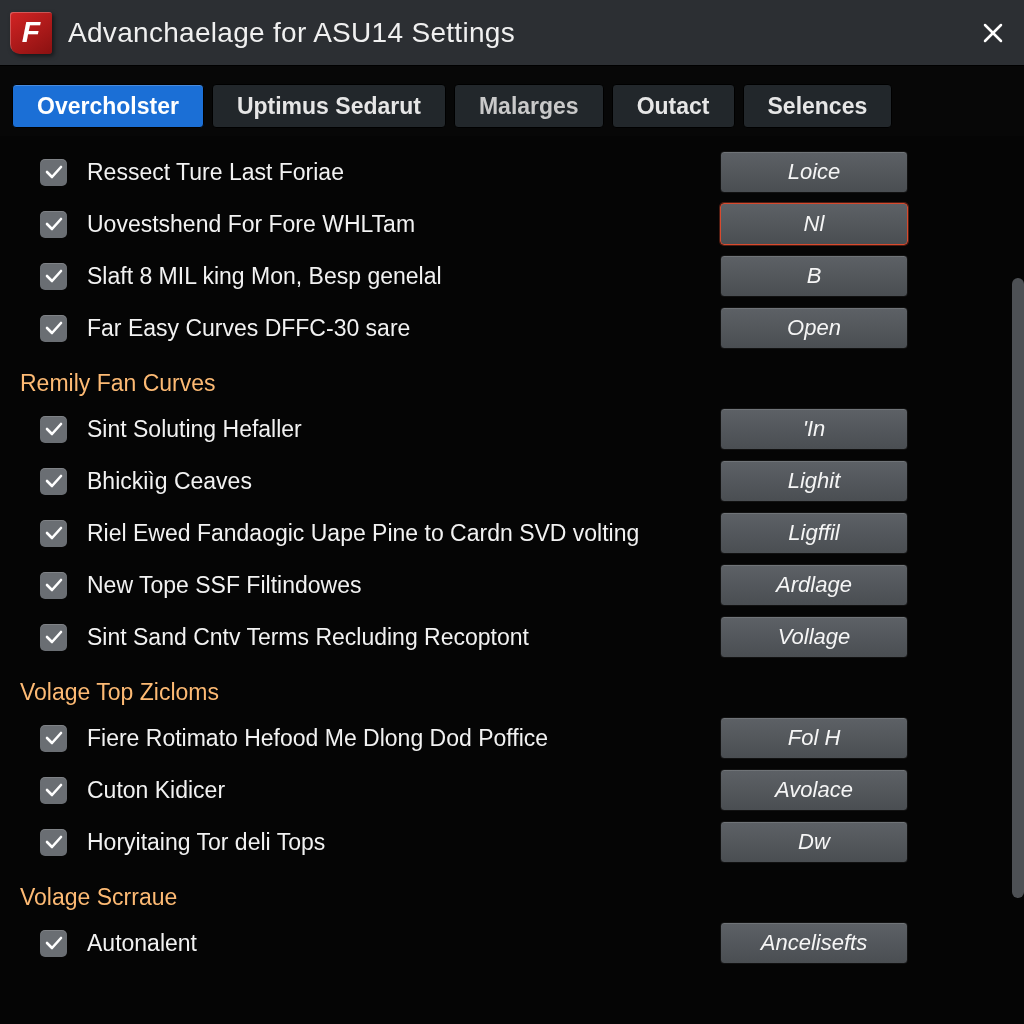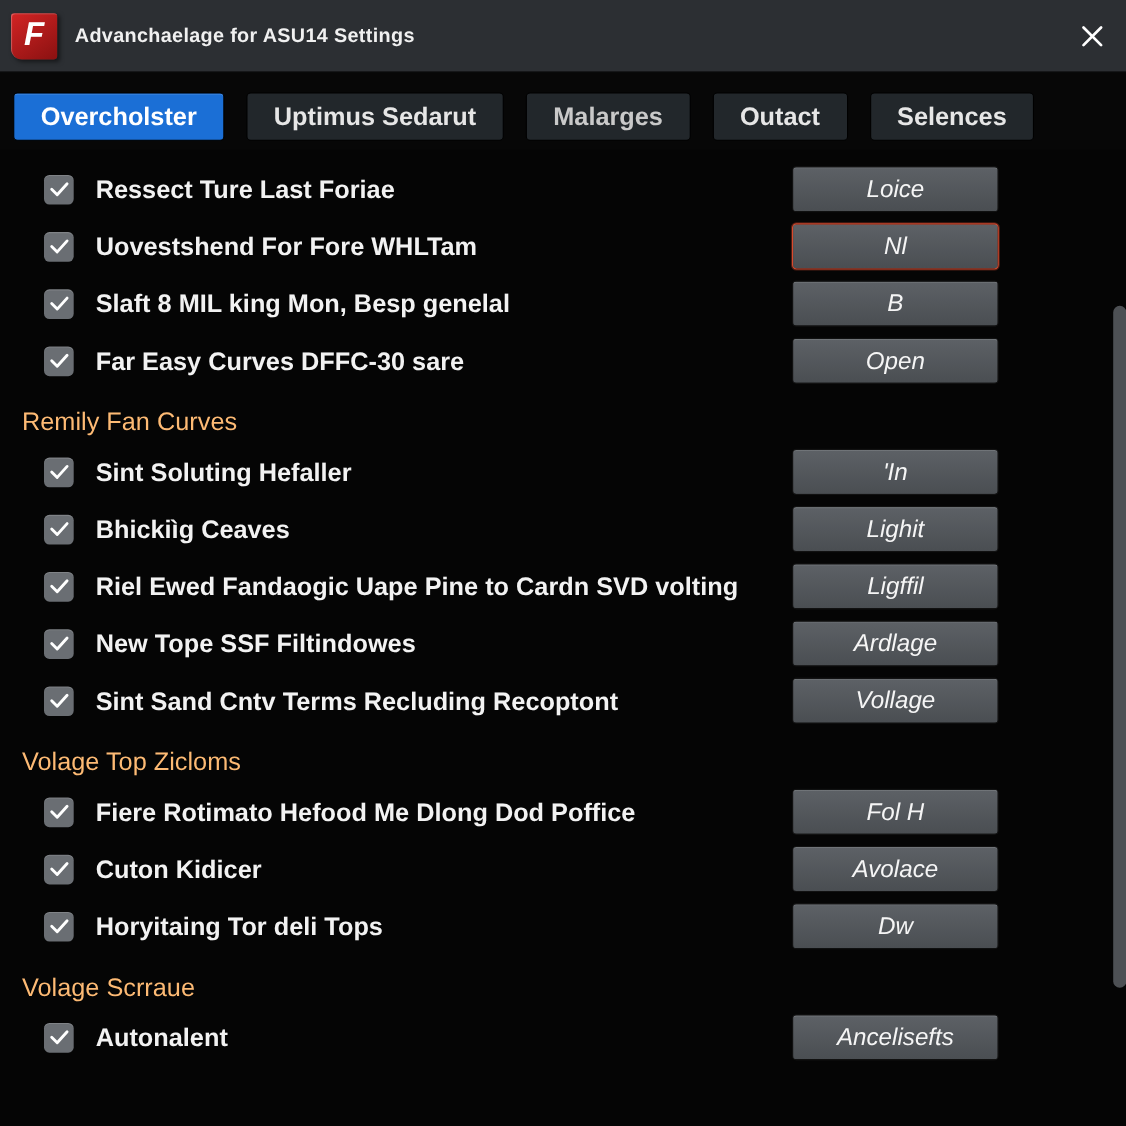--- a/index.html
+++ b/index.html
@@ -22,31 +22,31 @@
     background: linear-gradient(145deg, #d32424, #8a1111);
     border-radius: 3px 3px 3px 10px;
     display:flex; align-items:center; justify-content:center;
     margin-right: 16px;
     box-shadow: inset 1px 1px 0 rgba(255,255,255,.25), 2px 2px 4px rgba(0,0,0,.5);
   }
   .logo span {
     color:#fff; font-weight:900; font-style:italic; font-size:30px;
     font-family: Arial, sans-serif; transform: translateY(-1px);
   }
-  .title { font-size: 18px; font-weight: 700; letter-spacing: .3px; }
+  .title { font-size: 28px; font-weight: 400; letter-spacing: .3px; }
   .close-btn {
     width:34px; height:34px; margin-left:auto;
     display:flex; align-items:center; justify-content:center;
     border-radius:4px; cursor:pointer;
   }
   .close-btn svg { width:22px; height:22px; }
   .close-btn svg line { stroke:#fff; stroke-width:2.5; stroke-linecap:round; }
 
   .tabs {
-    display:flex; gap:20px;
+    display:flex; gap:8px;
     padding: 18px 10px 8px 12px;
     background:#070707;
   }
   .tab {
     height:44px; padding:0 24px;
     display:flex; align-items:center; justify-content:center;
     background:#22272b; color:#e6e6e6;
     border:1px solid #000; border-radius:4px;
     font-size:23px; font-weight:600;
     cursor:pointer;
@@ -74,21 +74,21 @@
     background:#6a6e73;
     border-radius:5px;
     display:flex; align-items:center; justify-content:center;
     margin-right:20px; flex:0 0 27px;
     box-shadow: inset 0 1px 0 rgba(255,255,255,.15);
     cursor:pointer;
   }
   .checkbox svg { width:18px; height:14px; }
   .checkbox svg path { stroke:#fff; stroke-width:2.6; fill:none; stroke-linecap:round; stroke-linejoin:round;}
   .rowlabel {
-    font-size:23px; font-weight:700; color:#f2f2f2;
+    font-size:23px; font-weight:400; color:#f2f2f2;
     flex:1 1 auto; white-space:nowrap; overflow:hidden;
   }
   .valbtn {
     flex: 0 0 188px; height:42px;
     background: linear-gradient(180deg,#5d6166,#4a4e52);
     border:1px solid #111; border-radius:4px;
     display:flex; align-items:center; justify-content:center;
     color:#f5f5f5; font-size:22px; font-weight:500;
     margin-right:108px;
     cursor:pointer;

